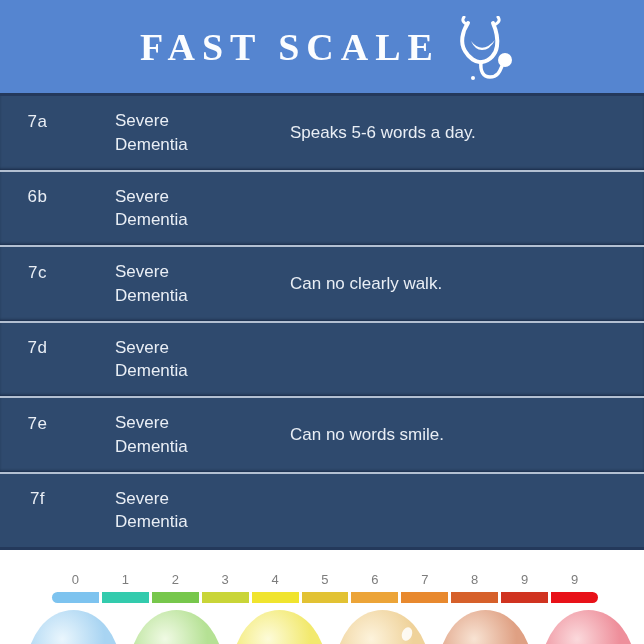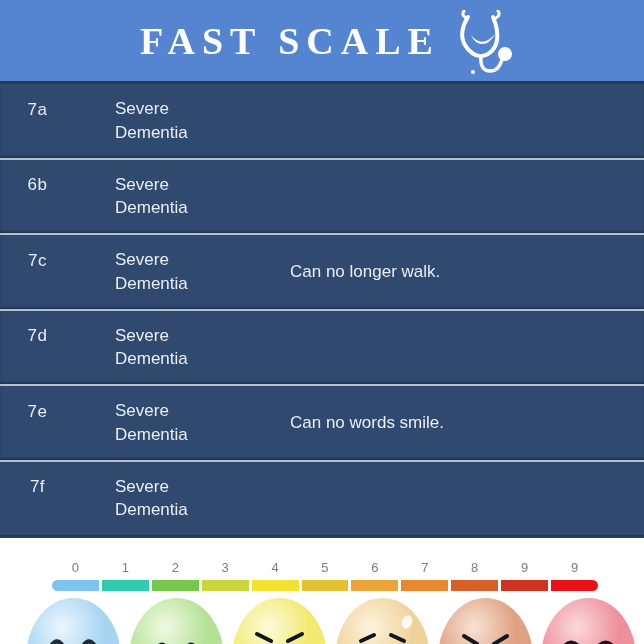--- a/index.html
+++ b/index.html
@@ -2,21 +2,21 @@
 <html><head>
 <meta charset="utf-8">
 <style>
   html,body{margin:0;padding:0;}
   body{
     width:644px;height:644px;overflow:hidden;position:relative;
     font-family:"Liberation Sans", sans-serif;background:#ffffff;
   }
   
   .header{
-    height:84px;background:#5585d0;display:flex;align-items:center;justify-content:center;
+    height:96px;background:#5585d0;display:flex;align-items:center;justify-content:center;
     gap:12px;border-bottom:3px solid #24395b;box-sizing:border-box;
   }
   .title{
     font-family:"Liberation Serif", serif;font-weight:700;font-size:38px;
     letter-spacing:7px;color:#fbfdff;line-height:1;padding-left:10px;
   }
   .steth{width:62px;height:66px;margin-top:4px;flex:0 0 auto;}
   
   .table{
     height:454px;background:#2f4a6e;display:flex;flex-direction:column;
@@ -65,29 +65,30 @@
     <path d="M28,46 C27,55 30,61 37,61 C45,61 47,55 49,50" stroke="#ffffff" stroke-width="3.5" stroke-linecap="round"></path>
     <circle cx="52" cy="44" r="7" fill="#ffffff"></circle>
     <circle cx="20" cy="62" r="2" fill="#ffffff"></circle>
   </svg>
 </div>
 
 <div class="table">
   <div class="row">
     <div class="cell-code">7a</div>
     <div class="cell-stage">Severe Dementia</div>
+    <div class="cell-desc">Speaks 5-6 words a day.</div>
   </div>
   <div class="row">
     <div class="cell-code">6b</div>
     <div class="cell-stage">Severe Dementia</div>
   </div>
   <div class="row">
     <div class="cell-code">7c</div>
     <div class="cell-stage">Severe Dementia</div>
-    <div class="cell-desc">Can no longer walk.</div>
+    <div class="cell-desc">Can no clearly walk.</div>
   </div>
   <div class="row">
     <div class="cell-code">7d</div>
     <div class="cell-stage">Severe Dementia</div>
   </div>
   <div class="row">
     <div class="cell-code">7e</div>
     <div class="cell-stage">Severe Dementia</div>
     <div class="cell-desc">Can no words smile.</div>
   </div>

